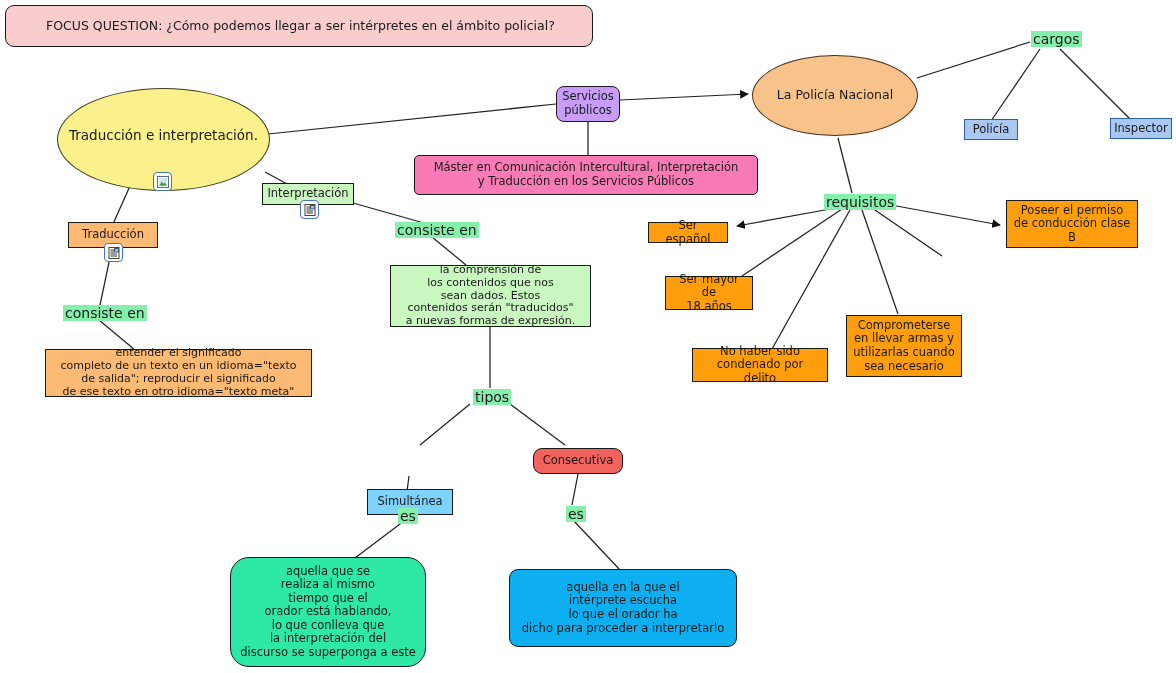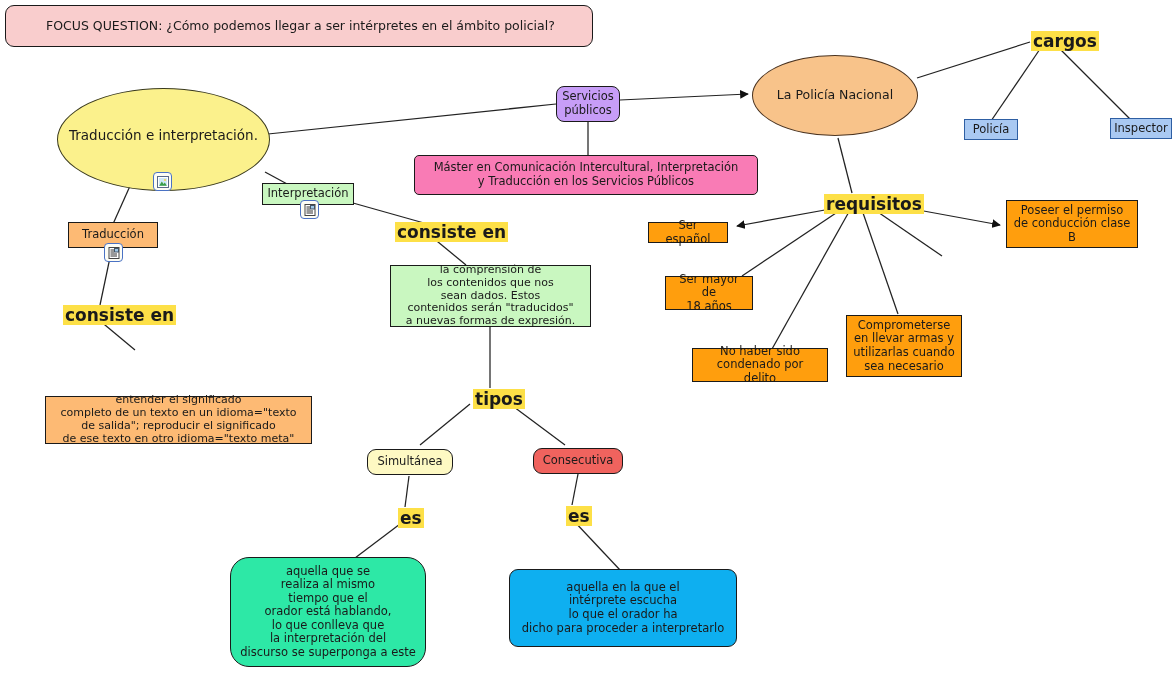--- a/index.html
+++ b/index.html
@@ -22,27 +22,27 @@
   .ellipse-orange{left:752px;top:55px;width:166px;height:81px;background:#f8c38a;
       border:1.5px solid #4a3320;border-radius:50%;font-size:12.5px;}
   
   .box{border:1.3px solid #1a1a1a;font-size:11.5px;padding:3px 6px;}
   .b-grey{background:#fdba74;}
   .b-green{background:#c9f7c0;}
   .b-orange{background:#ff9e0d;}
   .b-blue{background:#a9c9f2;border-color:#2e5fa3;}
   .b-pink{background:#f97bb5;border:1.6px solid #1a1a1a;border-radius:5px;}
   .b-purple{background:#c79df7;border:1.4px solid #1a1a1a;border-radius:8px;}
-  .b-spring{background:#fef9c3;border:1.6px solid #1a1a1a;border-radius:9px;}
+  .b-spring{background:#7dd3fc;border:1.6px solid #1a1a1a;border-radius:0;margin-top:40px;}
   .b-salmon{background:#f0635e;border:1.6px solid #1a1a1a;border-radius:9px;}
   .b-springlt{background:#2de8a6;border:1.6px solid #1a1a1a;border-radius:19px;}
   .b-cyan{background:#0eaff0;border:1.6px solid #1a1a1a;border-radius:9px;}
   
-  .linklabel{position:absolute;z-index:3;font-size:17px;background:#fde047;
-      padding:0 2px;white-space:nowrap;font-weight:bold;}
+  .linklabel{position:absolute;z-index:3;font-size:14px;background:#86efac;
+      padding:0 2px;white-space:nowrap;}
   
   .resicon{position:absolute;z-index:4;width:17px;height:17px;
       border:1.4px solid #4a72c4;border-radius:4px;background:#fdfdf5;
       display:flex;align-items:center;justify-content:center;}
   .resicon svg{display:block;}
 </style>
 </head>
 <body>
 
 <div id="canvas">
@@ -131,21 +131,21 @@
     <svg width="12" height="12" viewBox="0 0 12 12">
       <rect x="1" y="0.5" width="10" height="11" fill="#fff" stroke="#444" stroke-width="1"></rect>
       <line x1="2.5" y1="3" x2="6" y2="3" stroke="#333" stroke-width="1"></line>
       <line x1="2.5" y1="5" x2="6" y2="5" stroke="#333" stroke-width="1"></line>
       <line x1="2.5" y1="7" x2="9" y2="7" stroke="#333" stroke-width="1"></line>
       <line x1="2.5" y1="9" x2="9" y2="9" stroke="#333" stroke-width="1"></line>
       <rect x="6.5" y="1.5" width="4" height="3.5" fill="#9ec8e8" stroke="#456"></rect>
     </svg>
   </div>
 
-  <div class="node box b-grey" style="left:45px;top:349px;width:267px;height:48px;white-space:pre-line;font-size:11px;margin-top:47px;">
+  <div class="node box b-grey" style="left:45px;top:349px;width:267px;height:48px;white-space:pre-line;font-size:11px;">
     <span>entender el significado
 completo de un texto en un idioma="texto
 de salida"; reproducir el significado
 de ese texto en otro idioma="texto meta"</span>
   </div>
 
   <div class="node box b-green" style="left:390px;top:265px;width:201px;height:62px;white-space:pre-line;font-size:11px;">
     <span>la comprensión de
 los contenidos que nos
 sean dados. Estos

